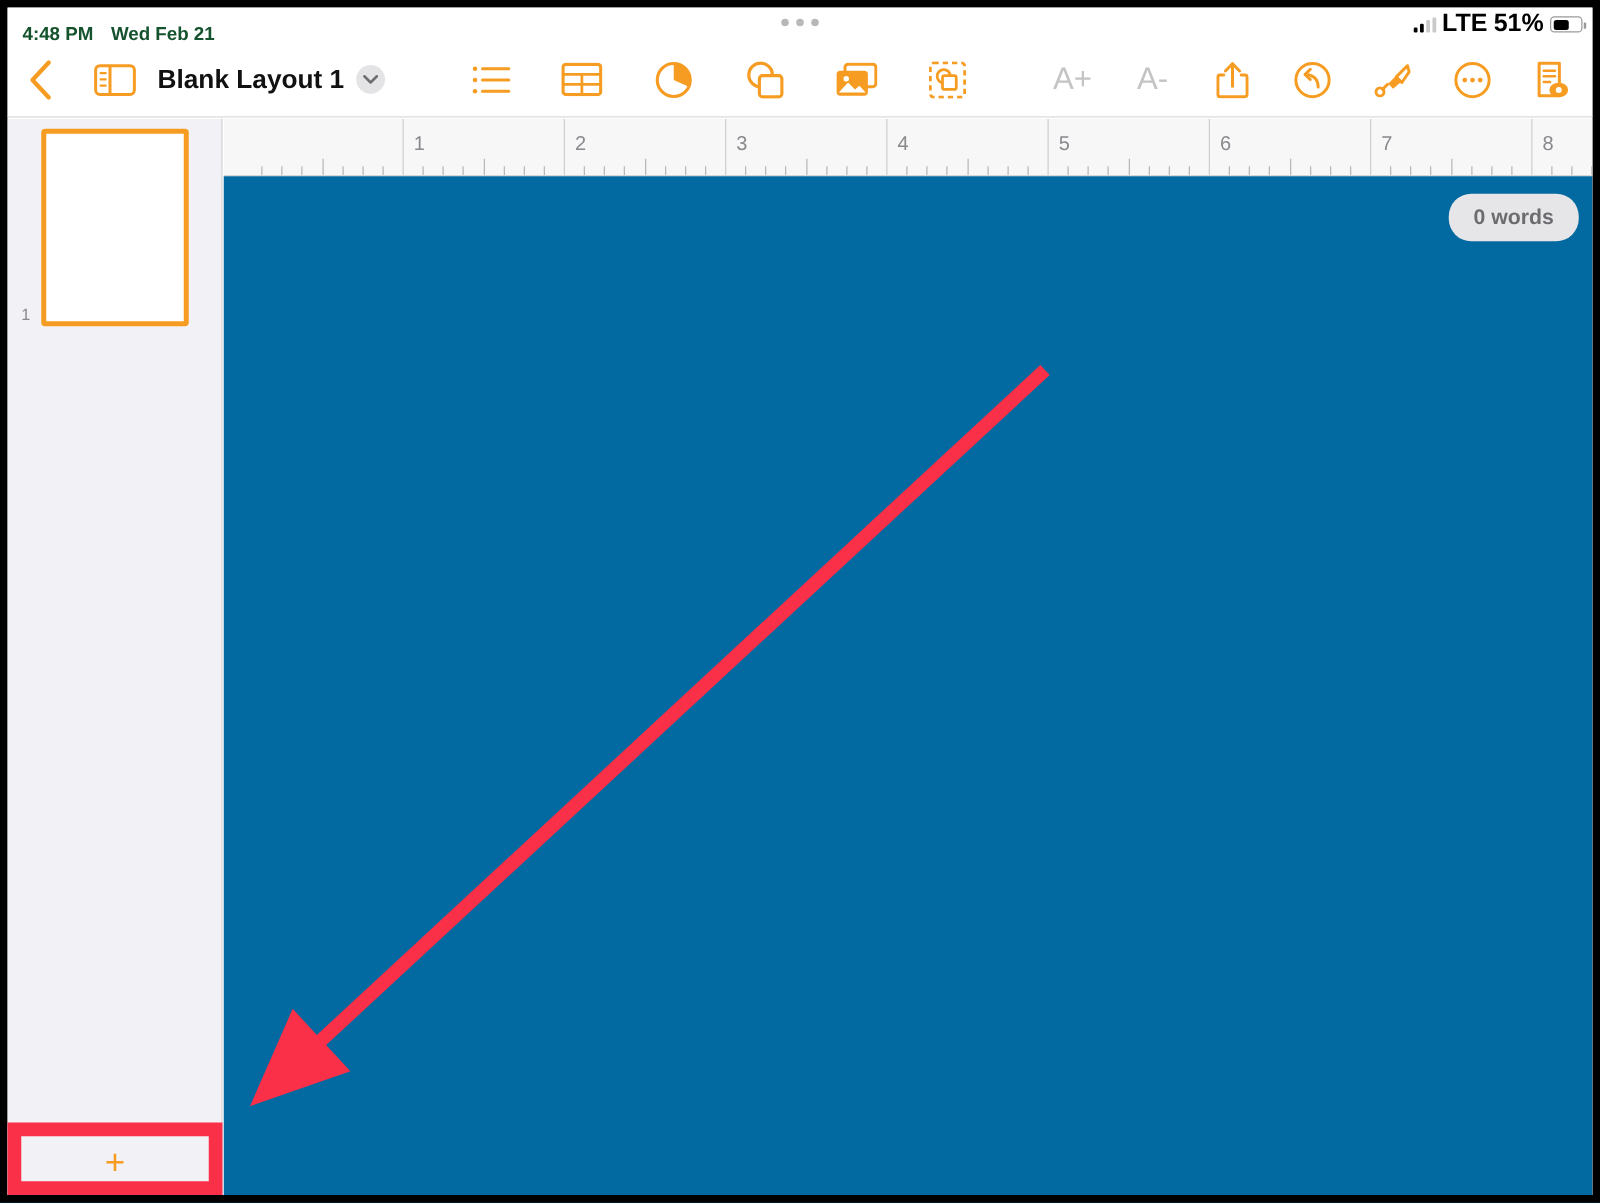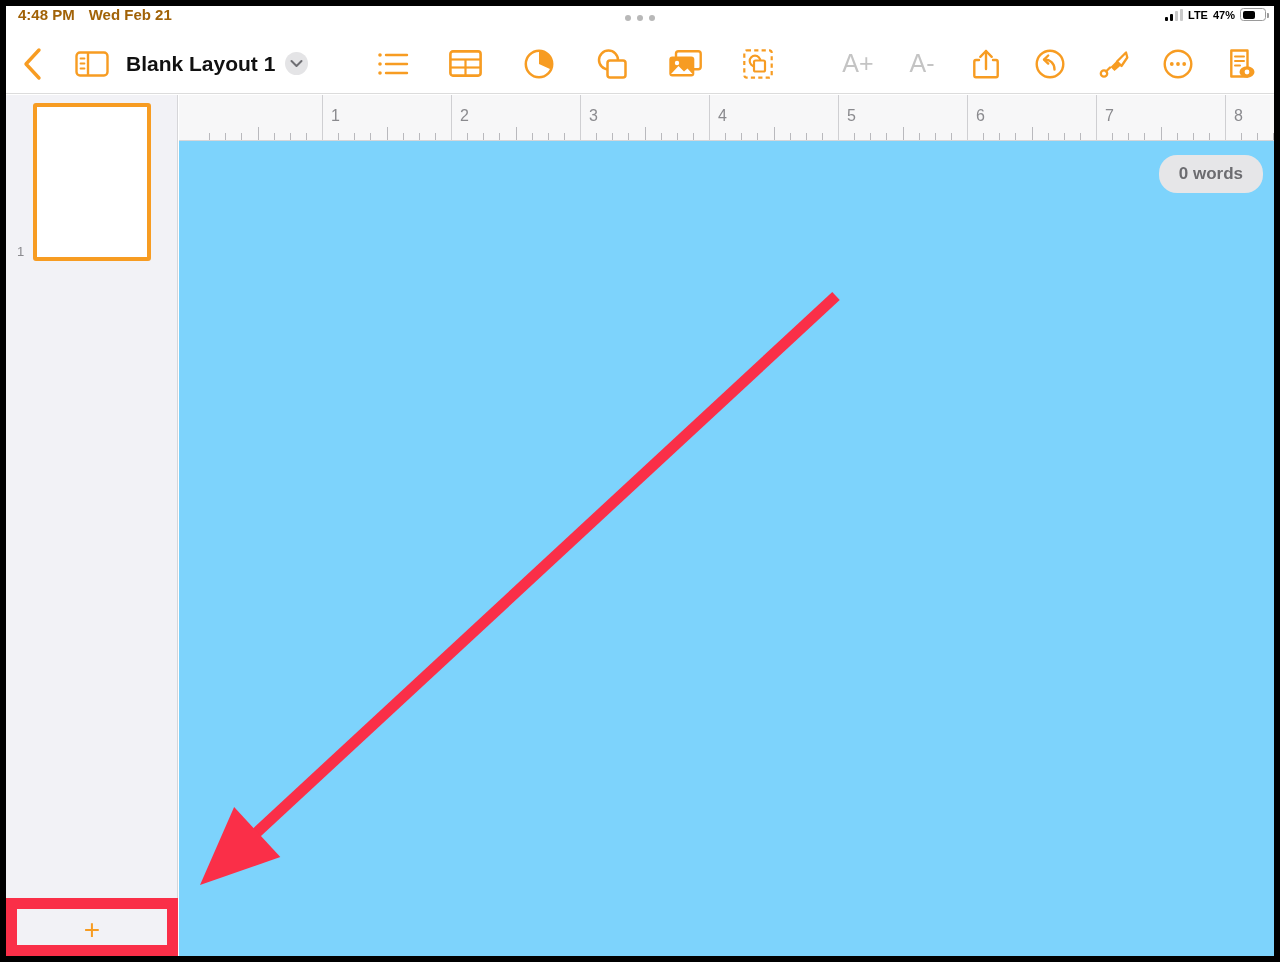--- a/index.html
+++ b/index.html
@@ -10,33 +10,33 @@
     position:absolute; left:6px; top:6px; width:1268px; height:950px;
     background:#ffffff; overflow:hidden;
   }
 
   
   #statusbar {
     position:absolute; left:0; top:0; width:100%; height:28px;
     background:#ffffff;
   }
   #status-left {
-    position:absolute; left:12px; top:0;
-    font-size:15px; font-weight:600; color:#a16207;
+    position:absolute; left:12px; top:13px;
+    font-size:15px; font-weight:600; color:#14532d;
     display:flex; gap:14px; align-items:center;
   }
   #status-dots {
     position:absolute; left:50%; top:9px; transform:translateX(-50%);
     display:flex; gap:6px;
   }
   #status-dots i { width:6px; height:6px; border-radius:50%; background:#b8b8b8; display:block; }
   #status-right {
     position:absolute; right:8px; top:2px;
     display:flex; align-items:center; gap:5px;
-    font-size:11px; font-weight:600; color:#000;
+    font-size:20px; font-weight:600; color:#000;
   }
   .sigbars { display:flex; align-items:flex-end; gap:2px; height:12px; }
   .sigbars b { width:3px; background:#000; border-radius:1px; display:block; }
   .sigbars b:nth-child(1){height:4px;}
   .sigbars b:nth-child(2){height:7px;}
   .sigbars b:nth-child(3){height:10px;background:#c9c9c9;}
   .sigbars b:nth-child(4){height:12px;background:#c9c9c9;}
   .battery { position:relative; width:26px; height:13px; border:1.5px solid #9a9a9a;
              border-radius:3.5px; display:inline-block; }
   .battery::after { content:""; position:absolute; right:-4px; top:4px; width:2px;
@@ -87,21 +87,21 @@
   #ruler {
     position:absolute; left:173px; top:89px; right:0; height:46px;
     background:#f7f7f8; border-bottom:1px solid #d6d6d9; overflow:hidden;
   }
   #ruler .seg { position:absolute; top:0; bottom:0; border-left:1px solid #cfcfd2; }
   #ruler .num { position:absolute; top:12px; font-size:16px; color:#8a8a8e; }
   #ruler .tick { position:absolute; bottom:0; width:1px; background:#b9b9bd; }
 
   
   #canvas {
-    position:absolute; left:173px; top:135px; right:0; bottom:0; background:#7dd3fc;
+    position:absolute; left:173px; top:135px; right:0; bottom:0; background:#0369a1;
   }
   #wordcount {
     position:absolute; right:11px; top:14px;
     background:#e6e6e8; color:#6c6c70; border-radius:18px;
     padding:9px 20px; font-size:17px; font-weight:700;
   }
 
   
   #annotations { position:absolute; left:0; top:0; width:1280px; height:962px;
                  pointer-events:none; }
@@ -122,21 +122,21 @@
         <i></i>
     </div>
     <div id="status-right">
       <span class="sigbars">
         <b></b>
           <b></b>
           <b></b>
           <b></b>
       </span>
       <span>LTE</span>
-      <span>47%</span>
+      <span>51%</span>
       <span class="battery">
           <i></i>
         </span>
     </div>
   </div>
 
   <div id="toolbar">
 
     <div class="tb-btn" id="back-btn">
       <svg width="22" height="34" viewBox="0 0 22 34">

